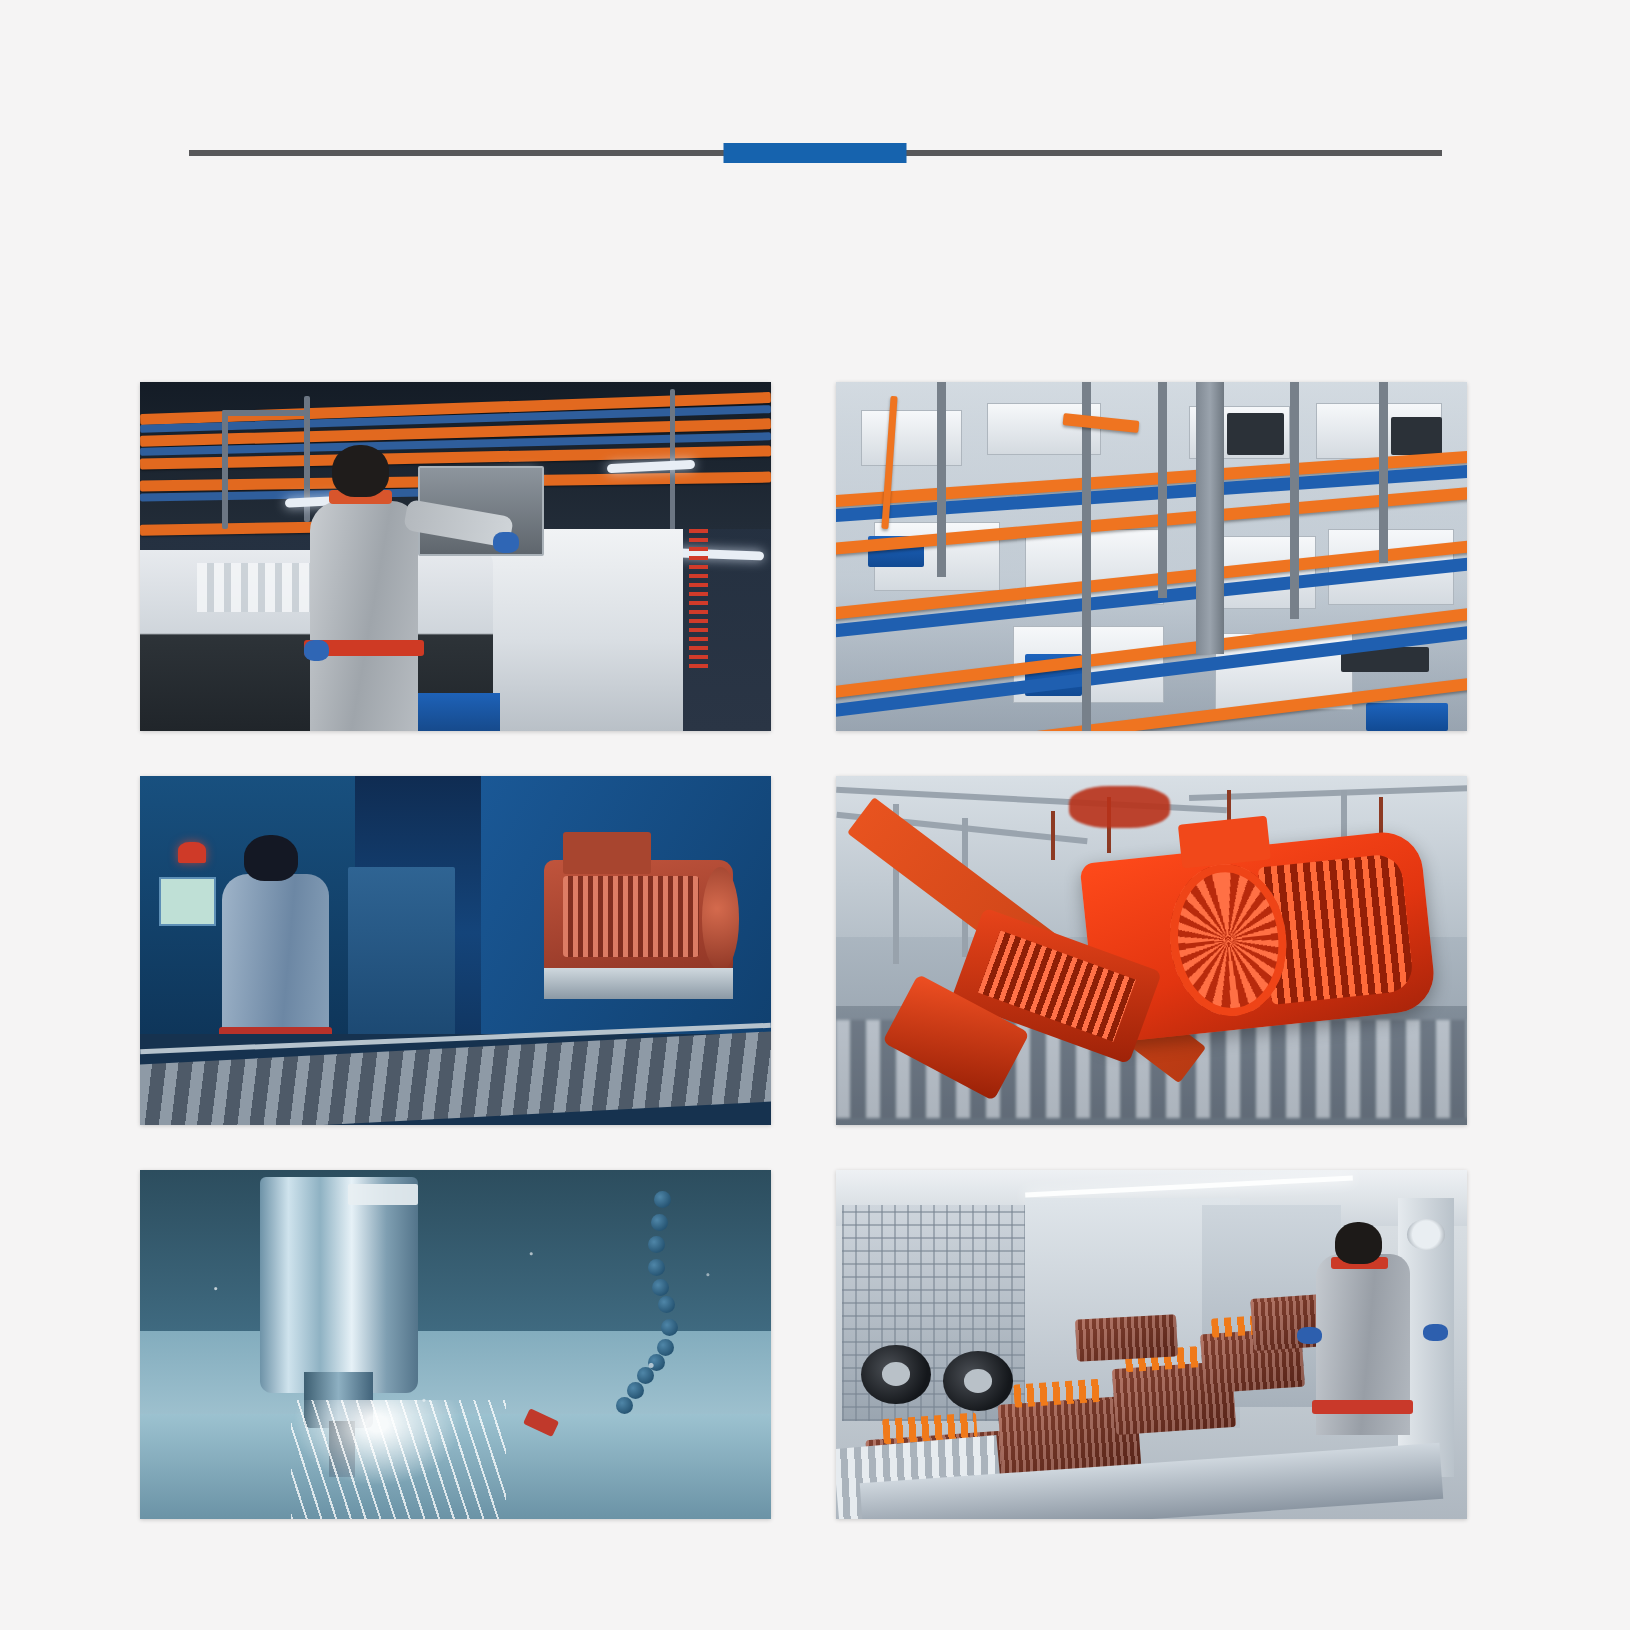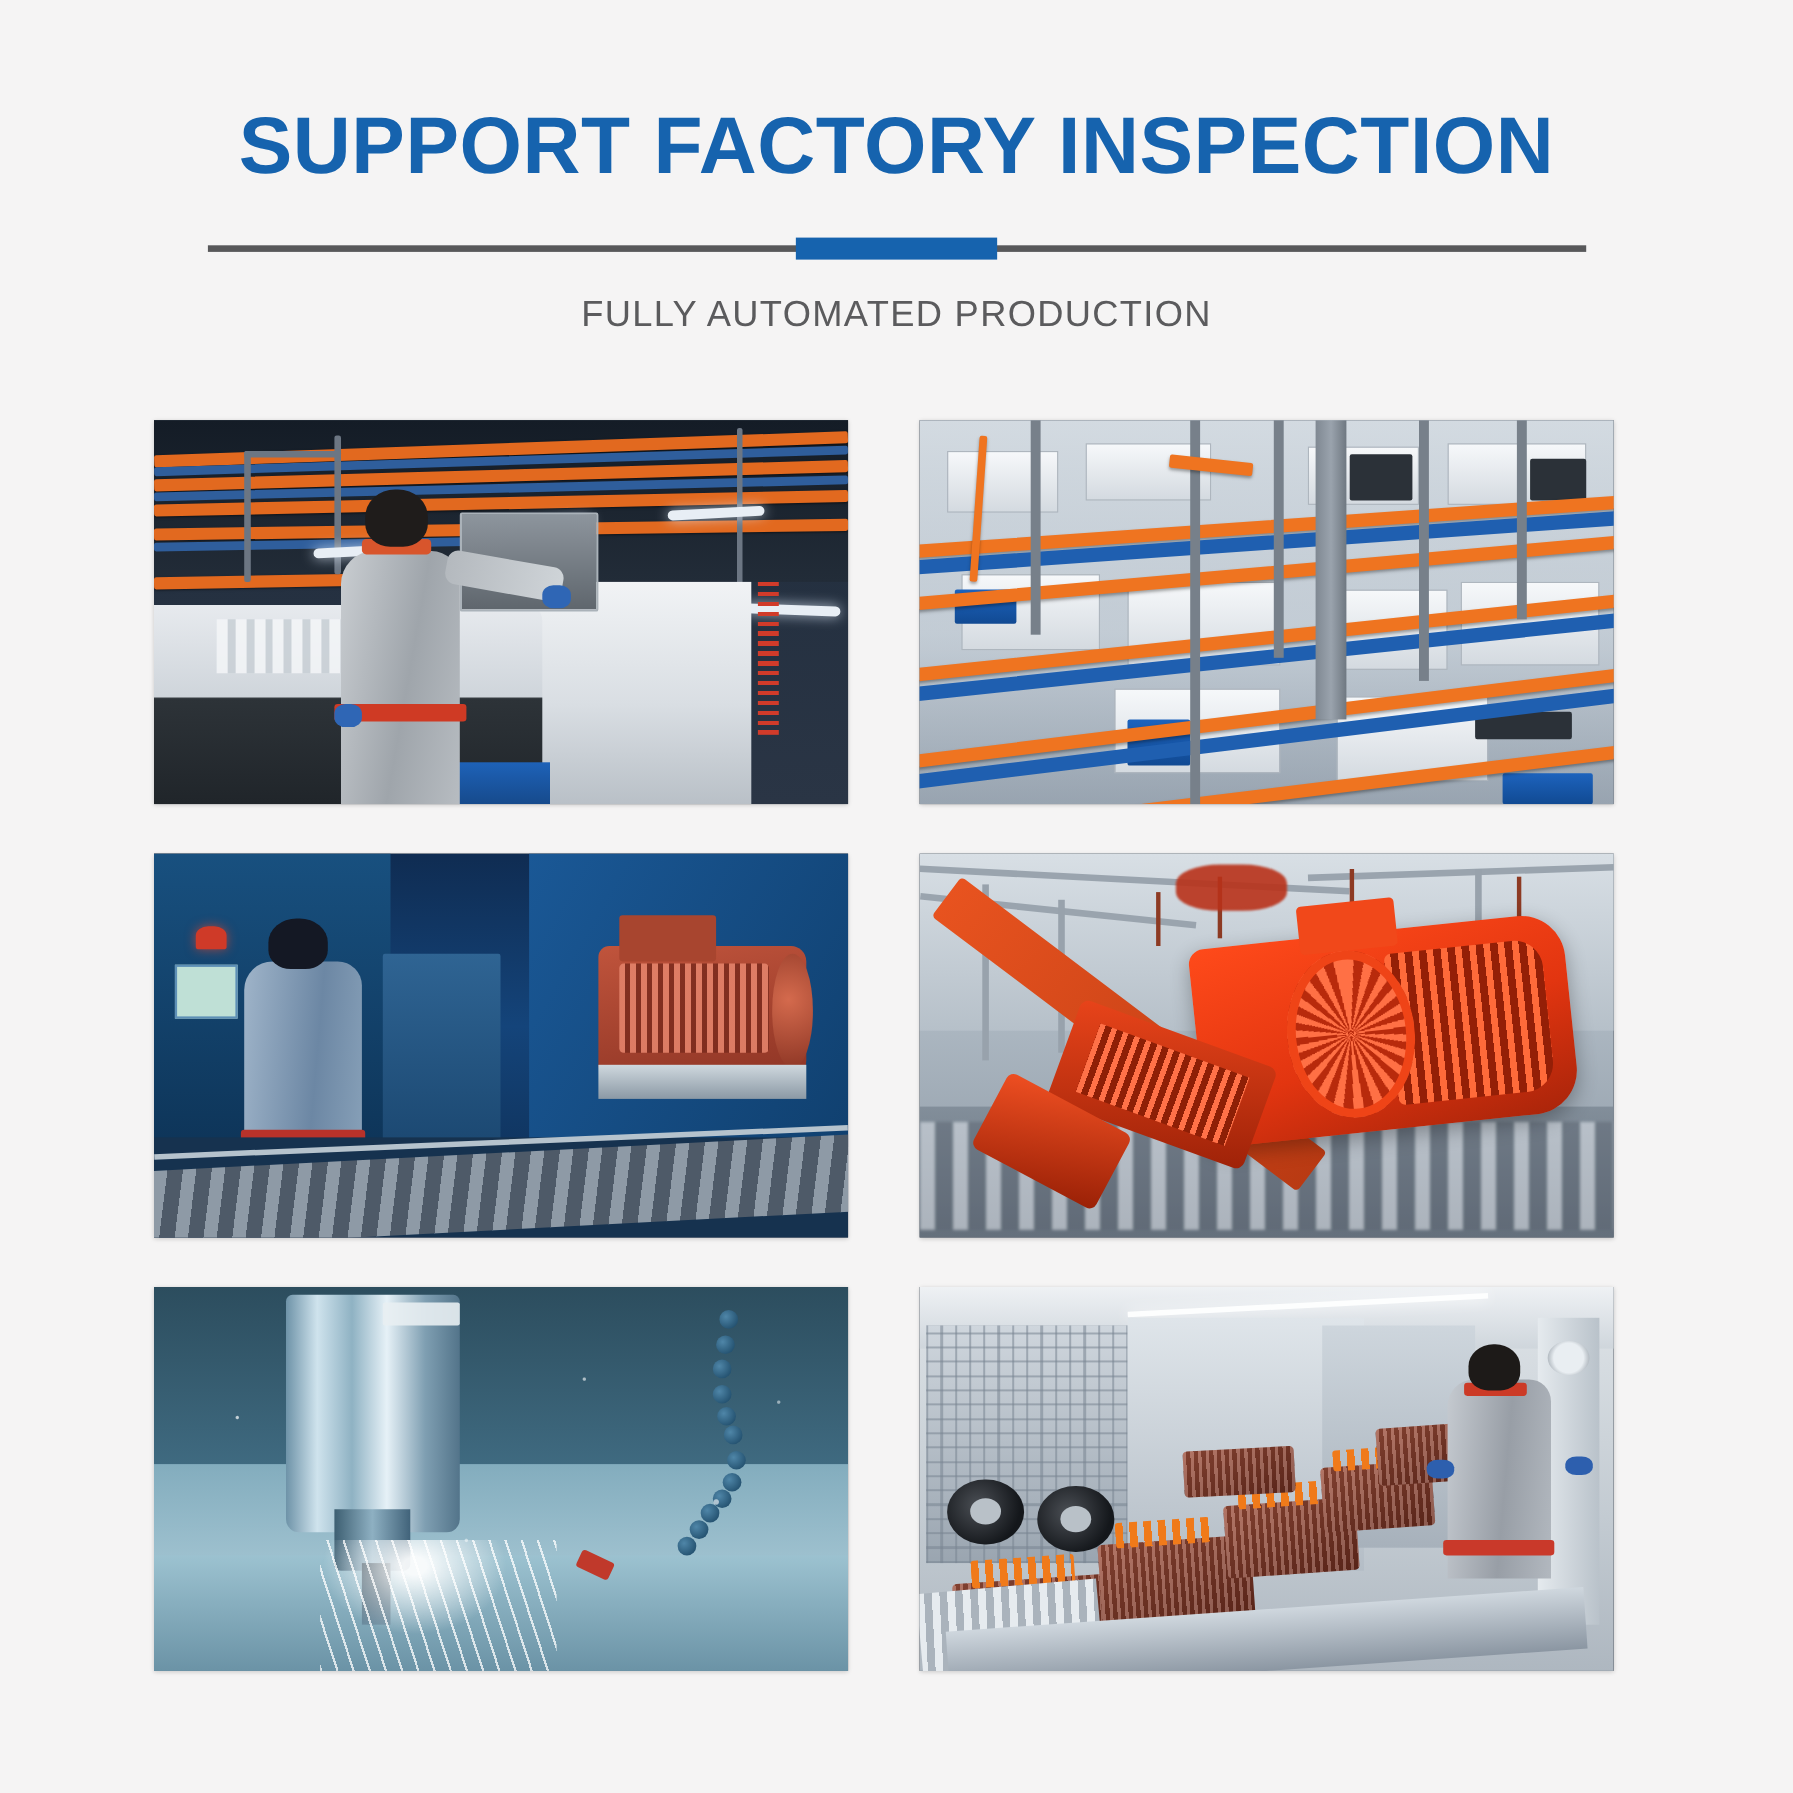--- a/index.html
+++ b/index.html
@@ -488,28 +488,26 @@
   .s6 .gauge {
     position:absolute; right:3.5%; top:14%; width:6%; height:9%;
     background:radial-gradient(circle,#e9eef2 55%,#7b858f);
     border-radius:50%;
   }
 </style>
 </head>
 <body>
 
 <div class="header">
-  <h1 class="page-title">SUPPORT FACTORY INSPECTION</h1>
 
   <div class="divider-wrap">
     <div class="divider-line"></div>
     <div class="divider-accent"></div>
   </div>
 
-  <div class="page-subtitle">FULLY AUTOMATED PRODUCTION</div>
 </div>
 
 <div class="gallery">
 
   <div class="photo">
     <div class="scene s1">
       <div class="ceil"></div>
       <div class="pipe-o" style="left:0; top:6%;  width:100%; transform:rotate(-2deg);"></div>
       <div class="pipe-o" style="left:0; top:13%; width:100%; transform:rotate(-1.6deg);"></div>
       <div class="pipe-o" style="left:0; top:20%; width:100%; transform:rotate(-1.2deg);"></div>

